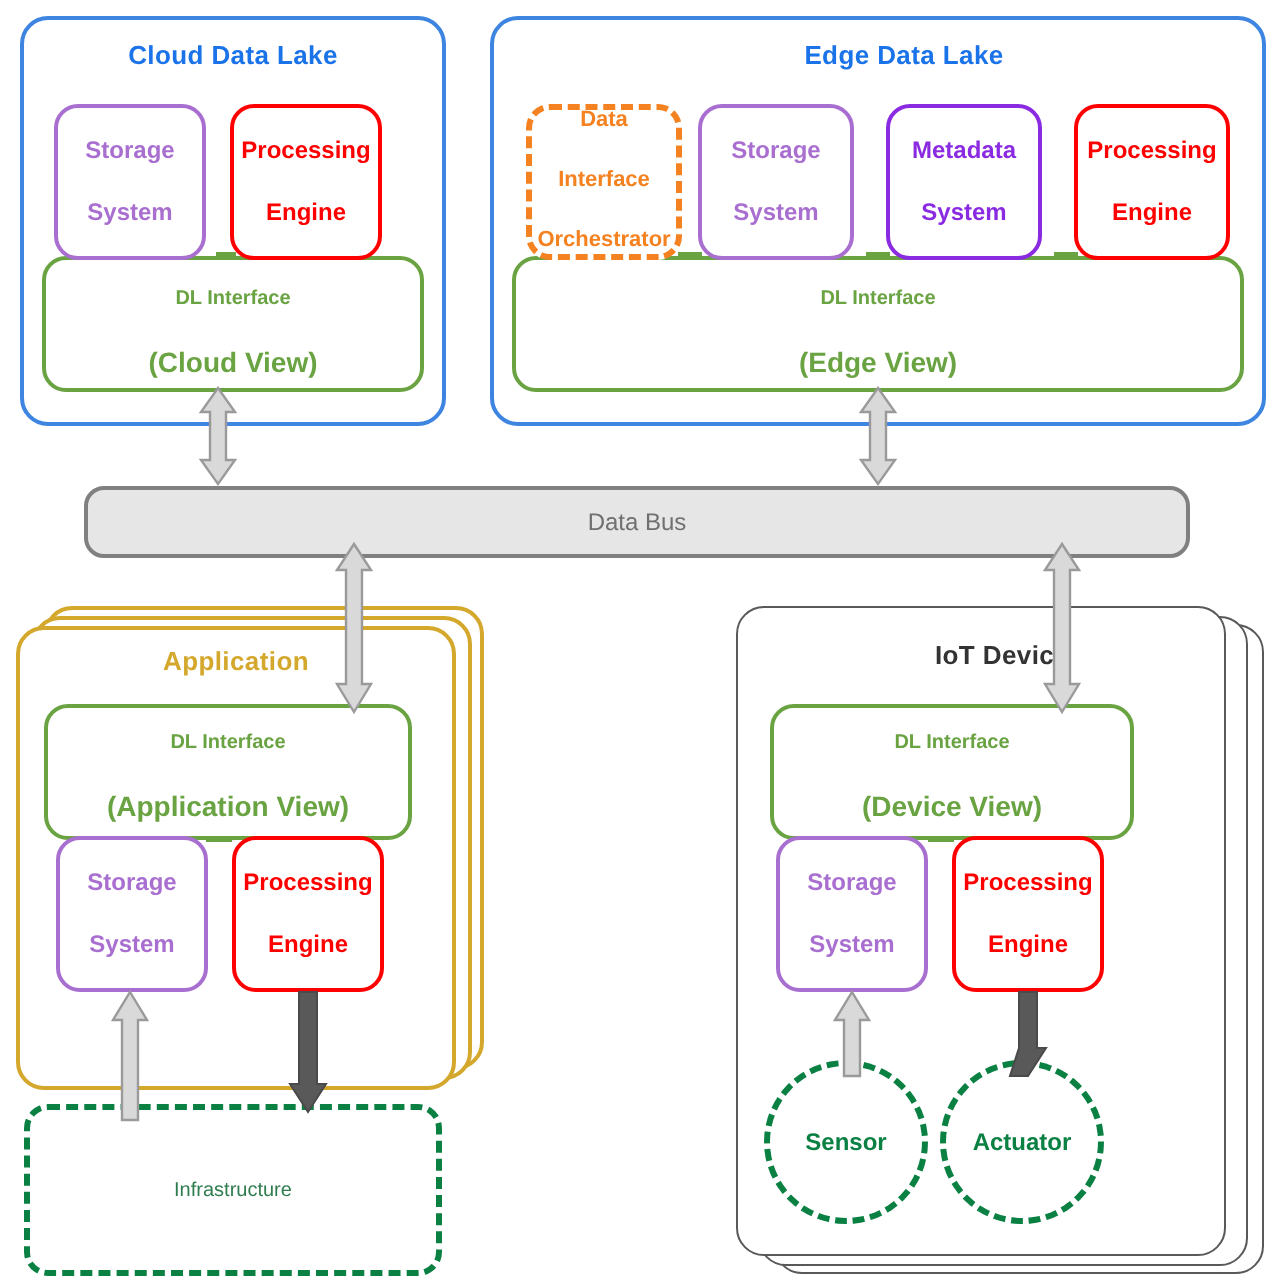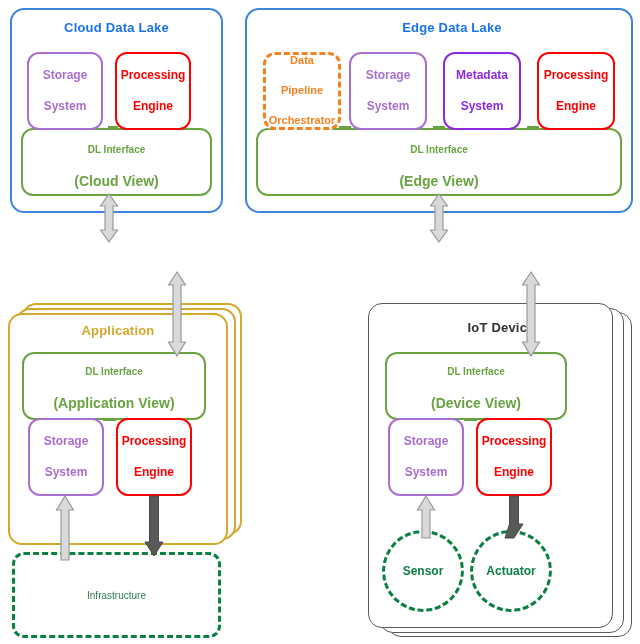--- a/index.html
+++ b/index.html
@@ -166,39 +166,42 @@
     <div class="dl-main">DL Interface</div>
     <div class="dl-sub">(Edge View)</div>
   </div>
 
   <div class="connector" style="left:339px; top:126px; width:12px; height:3px;"></div>
   <div class="connector" style="left:433px; top:126px; width:12px; height:3px;"></div>
   <div class="connector" style="left:527px; top:126px; width:12px; height:3px;"></div>
 
   <div class="box comp small dashed" style="left:263px; top:52px; width:78px; height:78px; border-color:#f58220; color:#f58220; border-width:3px;">
     <span>Data</span>
-    <span>Pipeline</span>
+    <span>Interface</span>
     <span>Orchestrator</span>
   </div>
 
   <div class="box comp" style="left:349px; top:52px; width:78px; height:78px; border-color:#a96fd0; color:#a96fd0;">
     <span>Storage</span>
     <span>System</span>
   </div>
 
   <div class="box comp" style="left:443px; top:52px; width:78px; height:78px; border-color:#8a2be2; color:#8a2be2;">
     <span>Metadata</span>
     <span>System</span>
   </div>
 
   <div class="box comp" style="left:537px; top:52px; width:78px; height:78px; border-color:#ff0000; color:#ff0000;">
     <span>Processing</span>
     <span>Engine</span>
   </div>
 
+  <div id="data-bus" style="left:42px; top:243px; width:553px; height:36px;">
+    <span>Data Bus</span>
+  </div>
 
   <div class="stack-layer" style="left:22px; top:303px; width:220px; height:232px; border-color:#d4a82c;"></div>
   <div class="stack-layer" style="left:16px; top:308px; width:220px; height:232px; border-color:#d4a82c;"></div>
   <div class="stack-layer" style="left:8px; top:313px; width:220px; height:232px; border-color:#d4a82c;"></div>
 
   <div class="container-title" style="left:8px; top:323px; width:220px; color:#d4a82c;">Application</div>
 
   <div class="box dlif" style="left:22px; top:352px; width:184px; height:68px; justify-content:flex-start; padding-top:12px;">
     <div class="dl-main">DL Interface</div>
     <div class="dl-sub">(Application View)</div>

